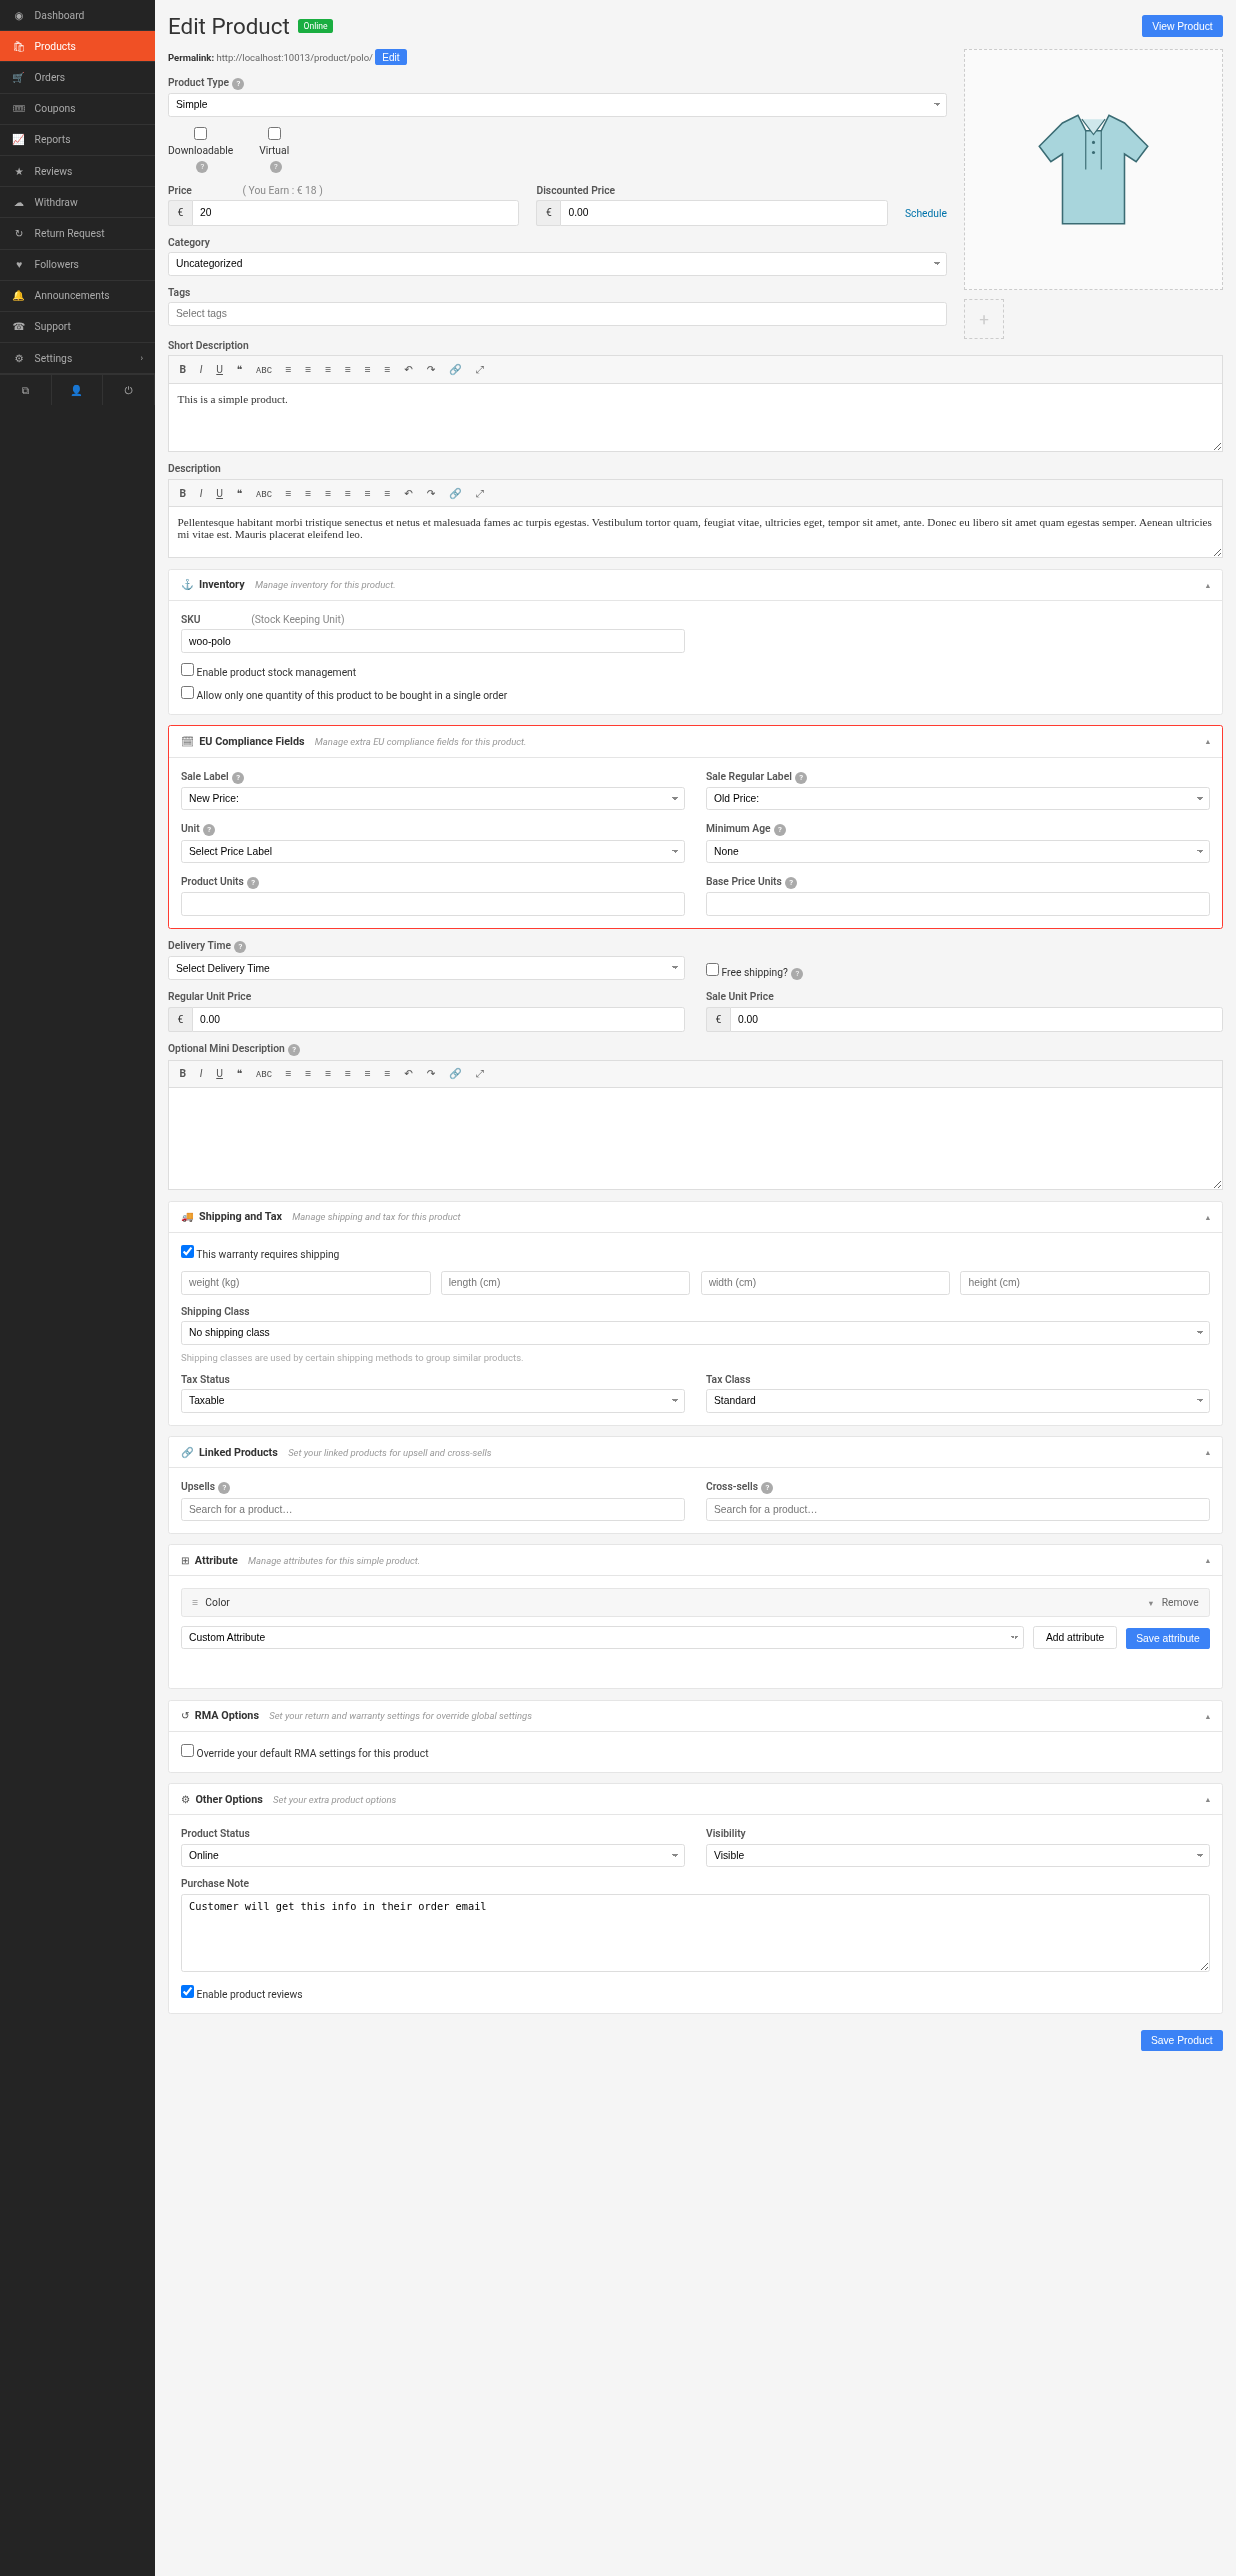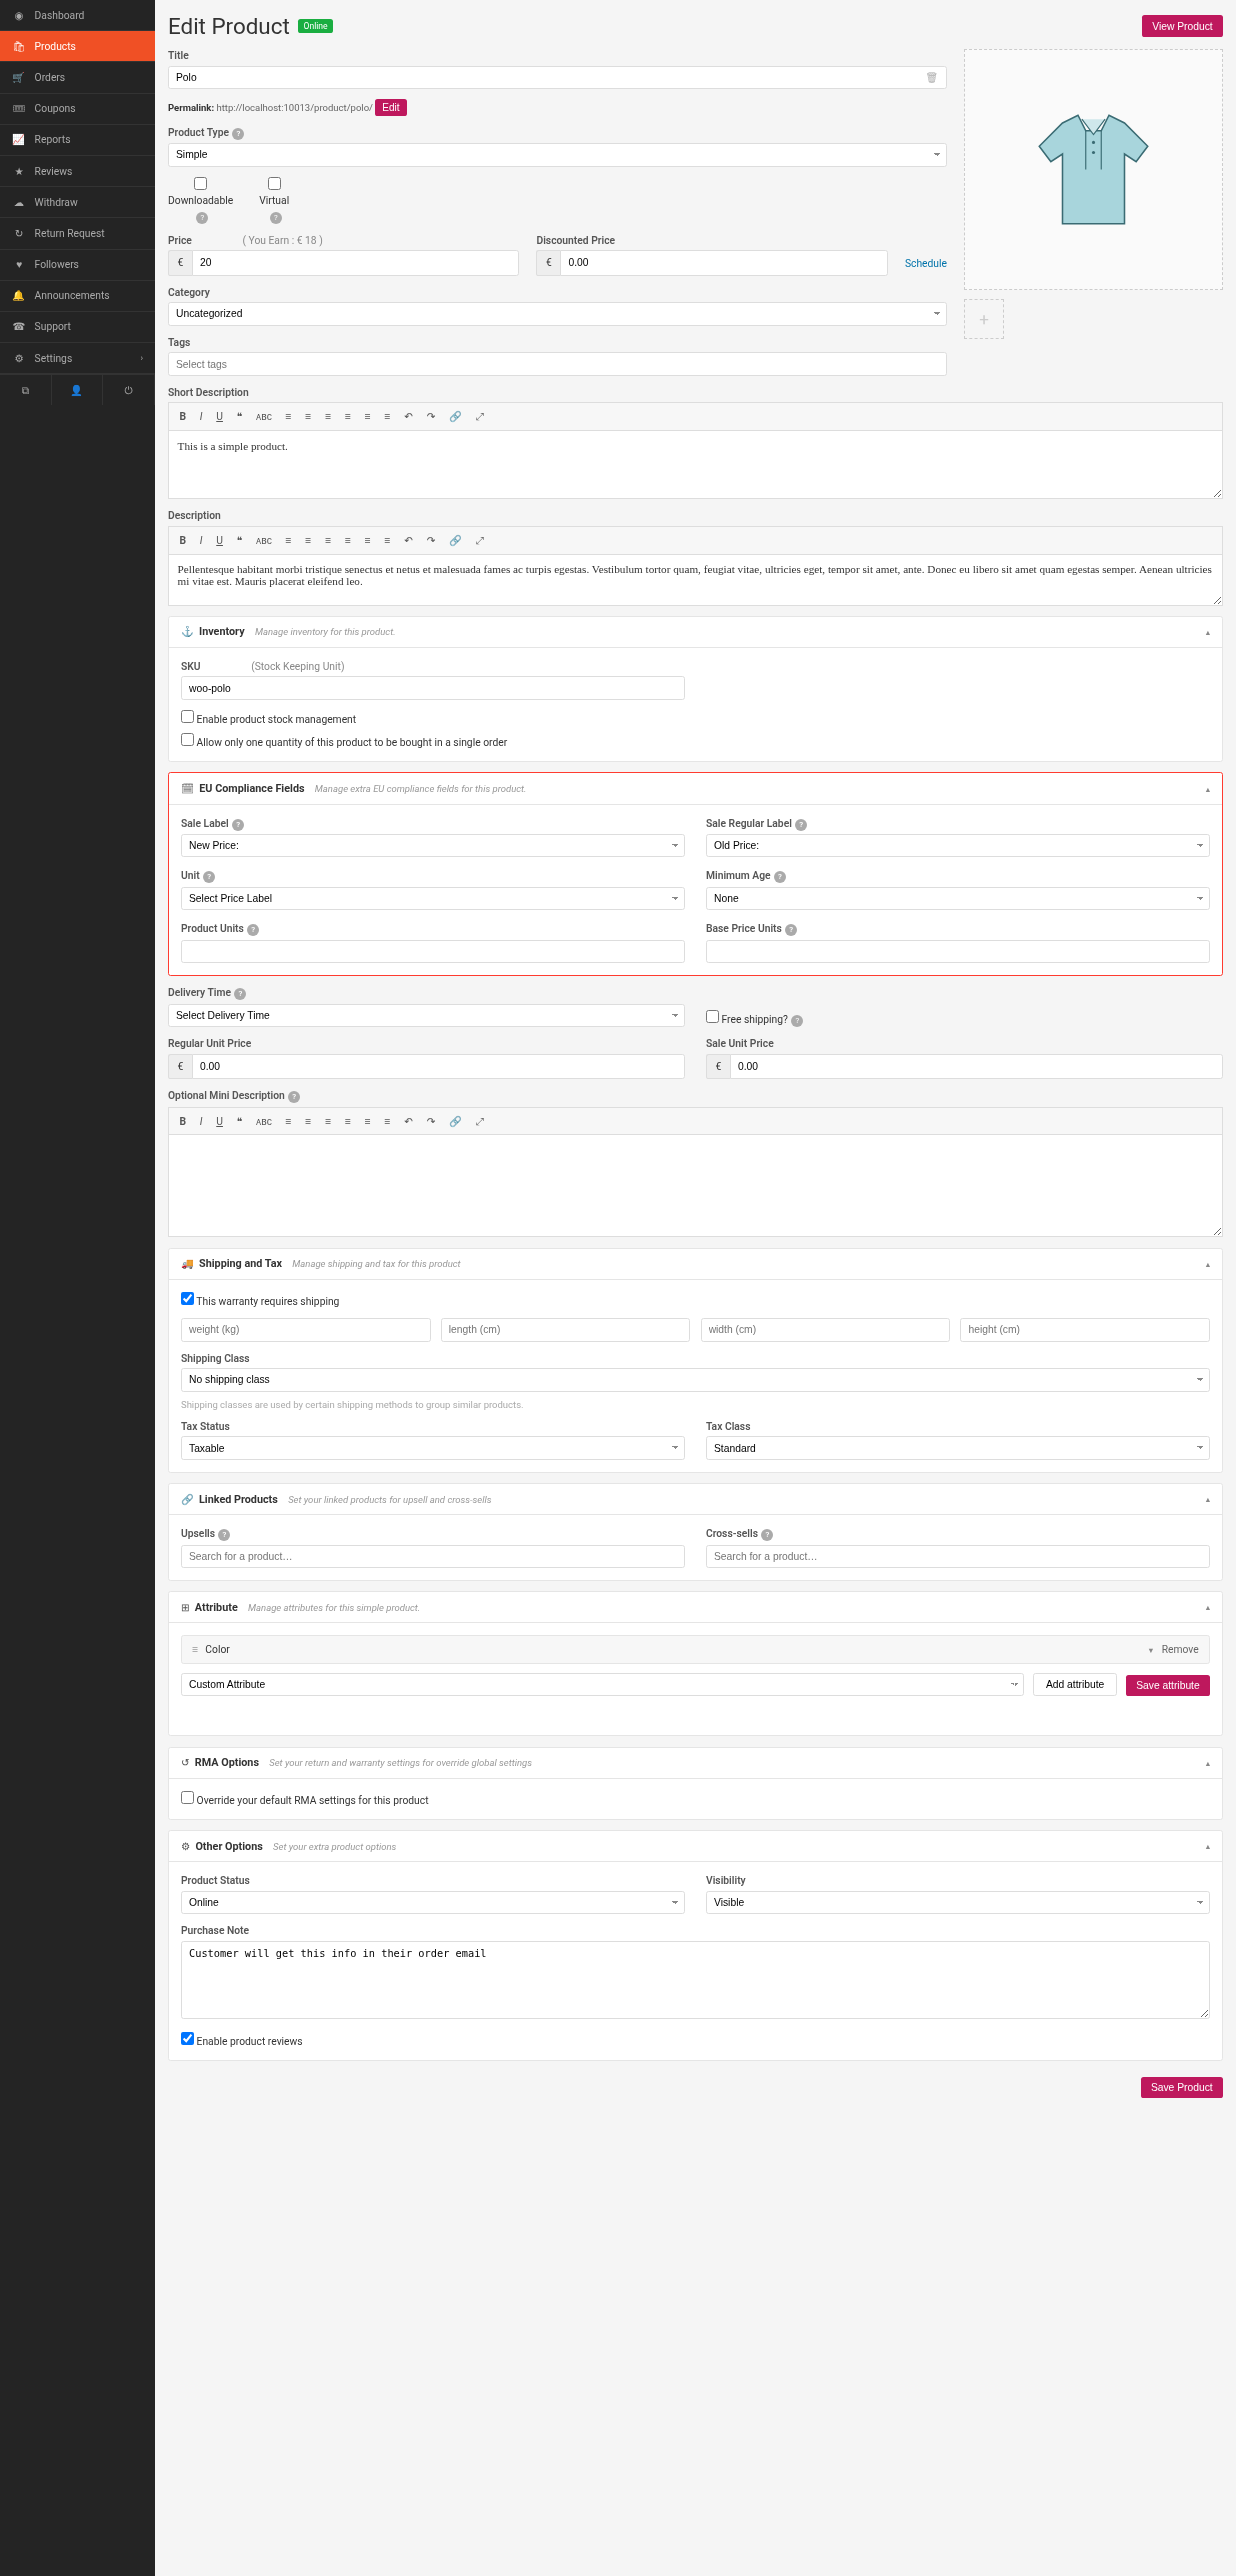--- a/index.html
+++ b/index.html
@@ -9,21 +9,21 @@
 .sidebar-item { display: flex; align-items: center; padding: 8.6px 12px; border-bottom: 0.9px solid #333; cursor: pointer; font-size: 10.3px; }
 .sidebar-item.active { background: #f05025; color: #fff; position: relative; }
 .sidebar-item .icon { width: 14px; margin-right: 8.6px; display: inline-block; text-align: center; }
 .sidebar-item .chev { margin-left: auto; font-size: 8.6px; }
 .sidebar-footer { display: flex; border-top: 0.9px solid #333; }
 .sidebar-footer div { flex: 1; text-align: center; padding: 8.6px 0; border-right: 0.9px solid #333; cursor: pointer; }
 .main { flex: 1; padding: 13px 13px; }
 .header { display: flex; align-items: center; margin-bottom: 10.3px; }
 .header h1 { font-size: 22.4px; font-weight: 400; }
 .badge-online { background: #1aae41; color: #fff; font-size: 8.6px; padding: 1.7px 5.2px; border-radius: 2.6px; margin-left: 8.6px; }
-.btn-orange { background: #be185d; color: #fff; border: none; padding: 5.2px 10.3px; font-size: 10.3px; cursor: pointer; border-radius: 2.6px; }
+.btn-orange { background: #3b82f6; color: #fff; border: none; padding: 5.2px 10.3px; font-size: 10.3px; cursor: pointer; border-radius: 2.6px; }
 .btn-orange.small { padding: 2.6px 7px; font-size: 10px; }
 .header .btn-orange { margin-left: auto; }
 .form-row { display: flex; gap: 17px; }
 .form-left { flex: 1; }
 .form-right { width: 259px; }
 .field-group { margin-bottom: 10.3px; }
 .label { display: block; font-weight: 600; font-size: 10.3px; margin-bottom: 3.4px; color: #555; }
 .label-light { color: #888; font-weight: 400; margin-left: 48px; }
 .input, .select, textarea { width: 100%; padding: 5.2px 7px; border: 0.9px solid #ddd; border-radius: 2.6px; font-size: 10.3px; background: #fff; }
 .select { appearance: none; background-image: linear-gradient(45deg, transparent 50%, #888 50%), linear-gradient(135deg, #888 50%, transparent 50%); background-position: right 8.6px center, right 5.2px center; background-size: 3.4px 3.4px, 3.4px 3.4px; background-repeat: no-repeat; padding-right: 21px; }
@@ -132,27 +132,20 @@
 
   <div class="main">
     <div class="header">
       <h1>Edit Product</h1>
       <span class="badge-online">Online</span>
       <button class="btn-orange">View Product</button>
     </div>
 
     <div class="form-row">
       <div class="form-left">
-        <div class="field-group">
-          <label class="label">Title</label>
-          <div class="title-input-wrap">
-            <input class="input" value="Polo" style="">
-            <span class="trash">🗑</span>
-          </div>
-        </div>
         <div class="permalink">
           <b>Permalink:</b> <span>http://localhost:10013/product/polo/</span>
           <button class="btn-orange small">Edit</button>
         </div>
         <div class="field-group">
           <label class="label"><span>Product Type</span><span class="help-icon">?</span></label>
           <select class="select"><option>Simple</option></select>
         </div>
         <div class="check-row">
           <label>

